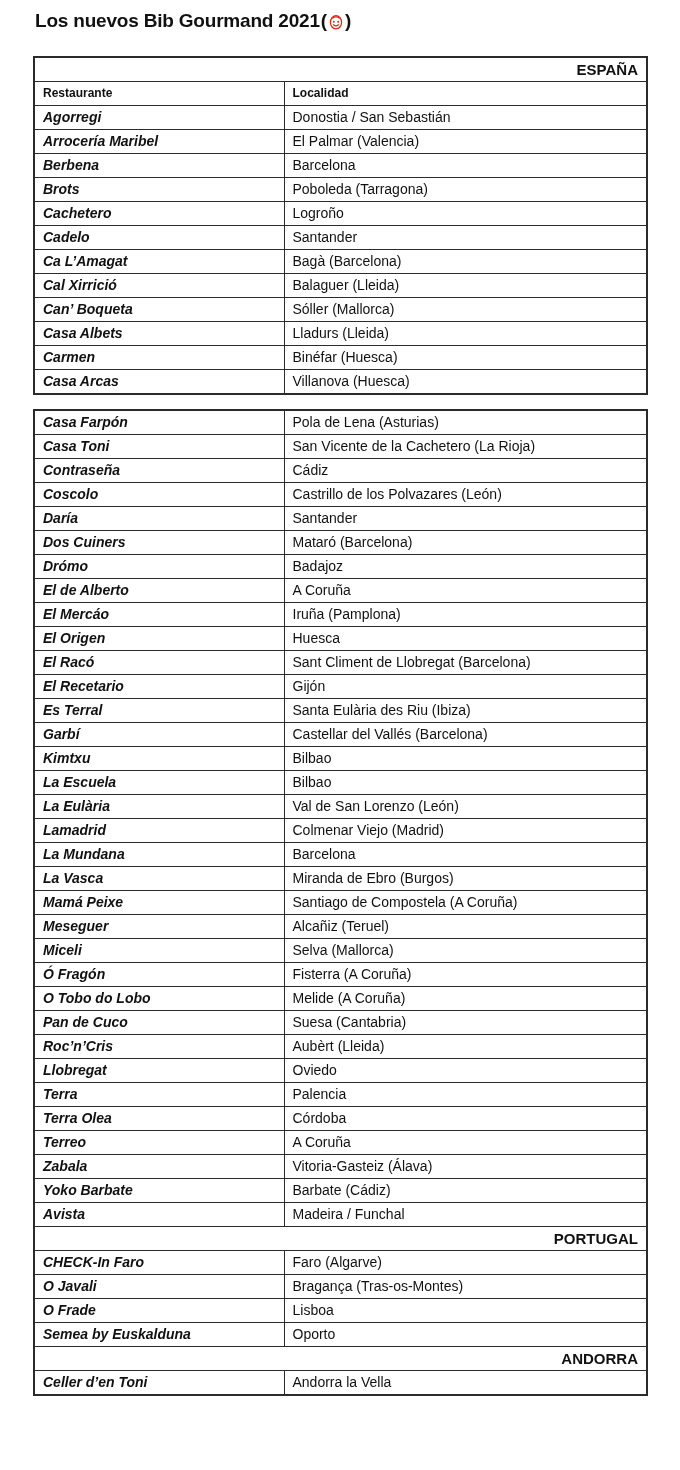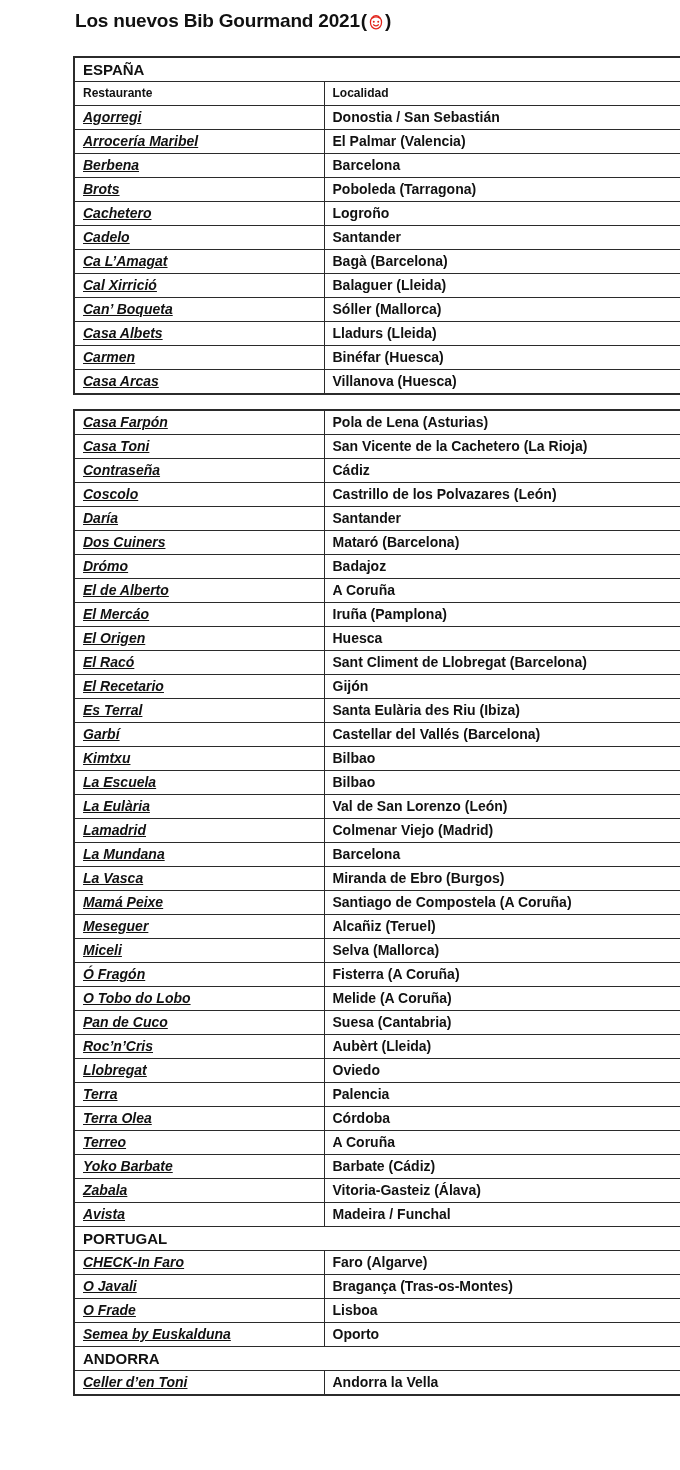--- a/index.html
+++ b/index.html
@@ -8,21 +8,20 @@
     background: #ffffff;
     font-family: "Liberation Sans", sans-serif;
     color: #111111;
   }
   .page {
     width: 600px;
     min-height: 1470px;
     background: #ffffff;
     box-sizing: border-box;
     padding-top: 10px;
-    padding-left: 40px;
   }
   .title {
     margin: 0 0 24px 35px;
     font-size: 19px;
     font-weight: bold;
     letter-spacing: -0.2px;
     display: flex;
     align-items: center;
     gap: 1px;
     white-space: nowrap;
@@ -44,35 +43,34 @@
   td {
     border: 1px solid #2b2b2b;
     font-size: 14px;
     line-height: 17px;
     padding: 3px 8px 3px 8px;
     overflow: hidden;
     white-space: nowrap;
   }
   col.c1 { width: 250px; }
   td.section-header {
-    text-align: left;
+    text-align: right;
     font-weight: bold;
     font-size: 15px;
   }
   td.col-header {
     font-weight: bold;
     font-size: 12px;
   }
   td.restaurant-cell {
     font-weight: bold;
     font-style: italic;
-    text-decoration: underline;
   }
   td.locality-cell {
-    font-weight: bold;
+    font-weight: normal;
   }
 </style>
 </head>
 <body>
 
 <div class="page">
 
   <div class="title">
     <span>Los nuevos Bib Gourmand 2021</span>
     <span>(</span>
@@ -283,26 +281,26 @@
           </tr>
           <tr>
             <td class="restaurant-cell">Terra Olea</td>
             <td class="locality-cell">Córdoba</td>
           </tr>
           <tr>
             <td class="restaurant-cell">Terreo</td>
             <td class="locality-cell">A Coruña</td>
           </tr>
           <tr>
+            <td class="restaurant-cell">Zabala</td>
+            <td class="locality-cell">Vitoria-Gasteiz (Álava)</td>
+          </tr>
+          <tr>
             <td class="restaurant-cell">Yoko Barbate</td>
             <td class="locality-cell">Barbate (Cádiz)</td>
-          </tr>
-          <tr>
-            <td class="restaurant-cell">Zabala</td>
-            <td class="locality-cell">Vitoria-Gasteiz (Álava)</td>
           </tr>
           <tr>
             <td class="restaurant-cell">Avista</td>
             <td class="locality-cell">Madeira / Funchal</td>
           </tr>
           <tr>
             <td class="section-header" colspan="2">PORTUGAL</td>
           </tr>
           <tr>
             <td class="restaurant-cell">CHECK-In Faro</td>

